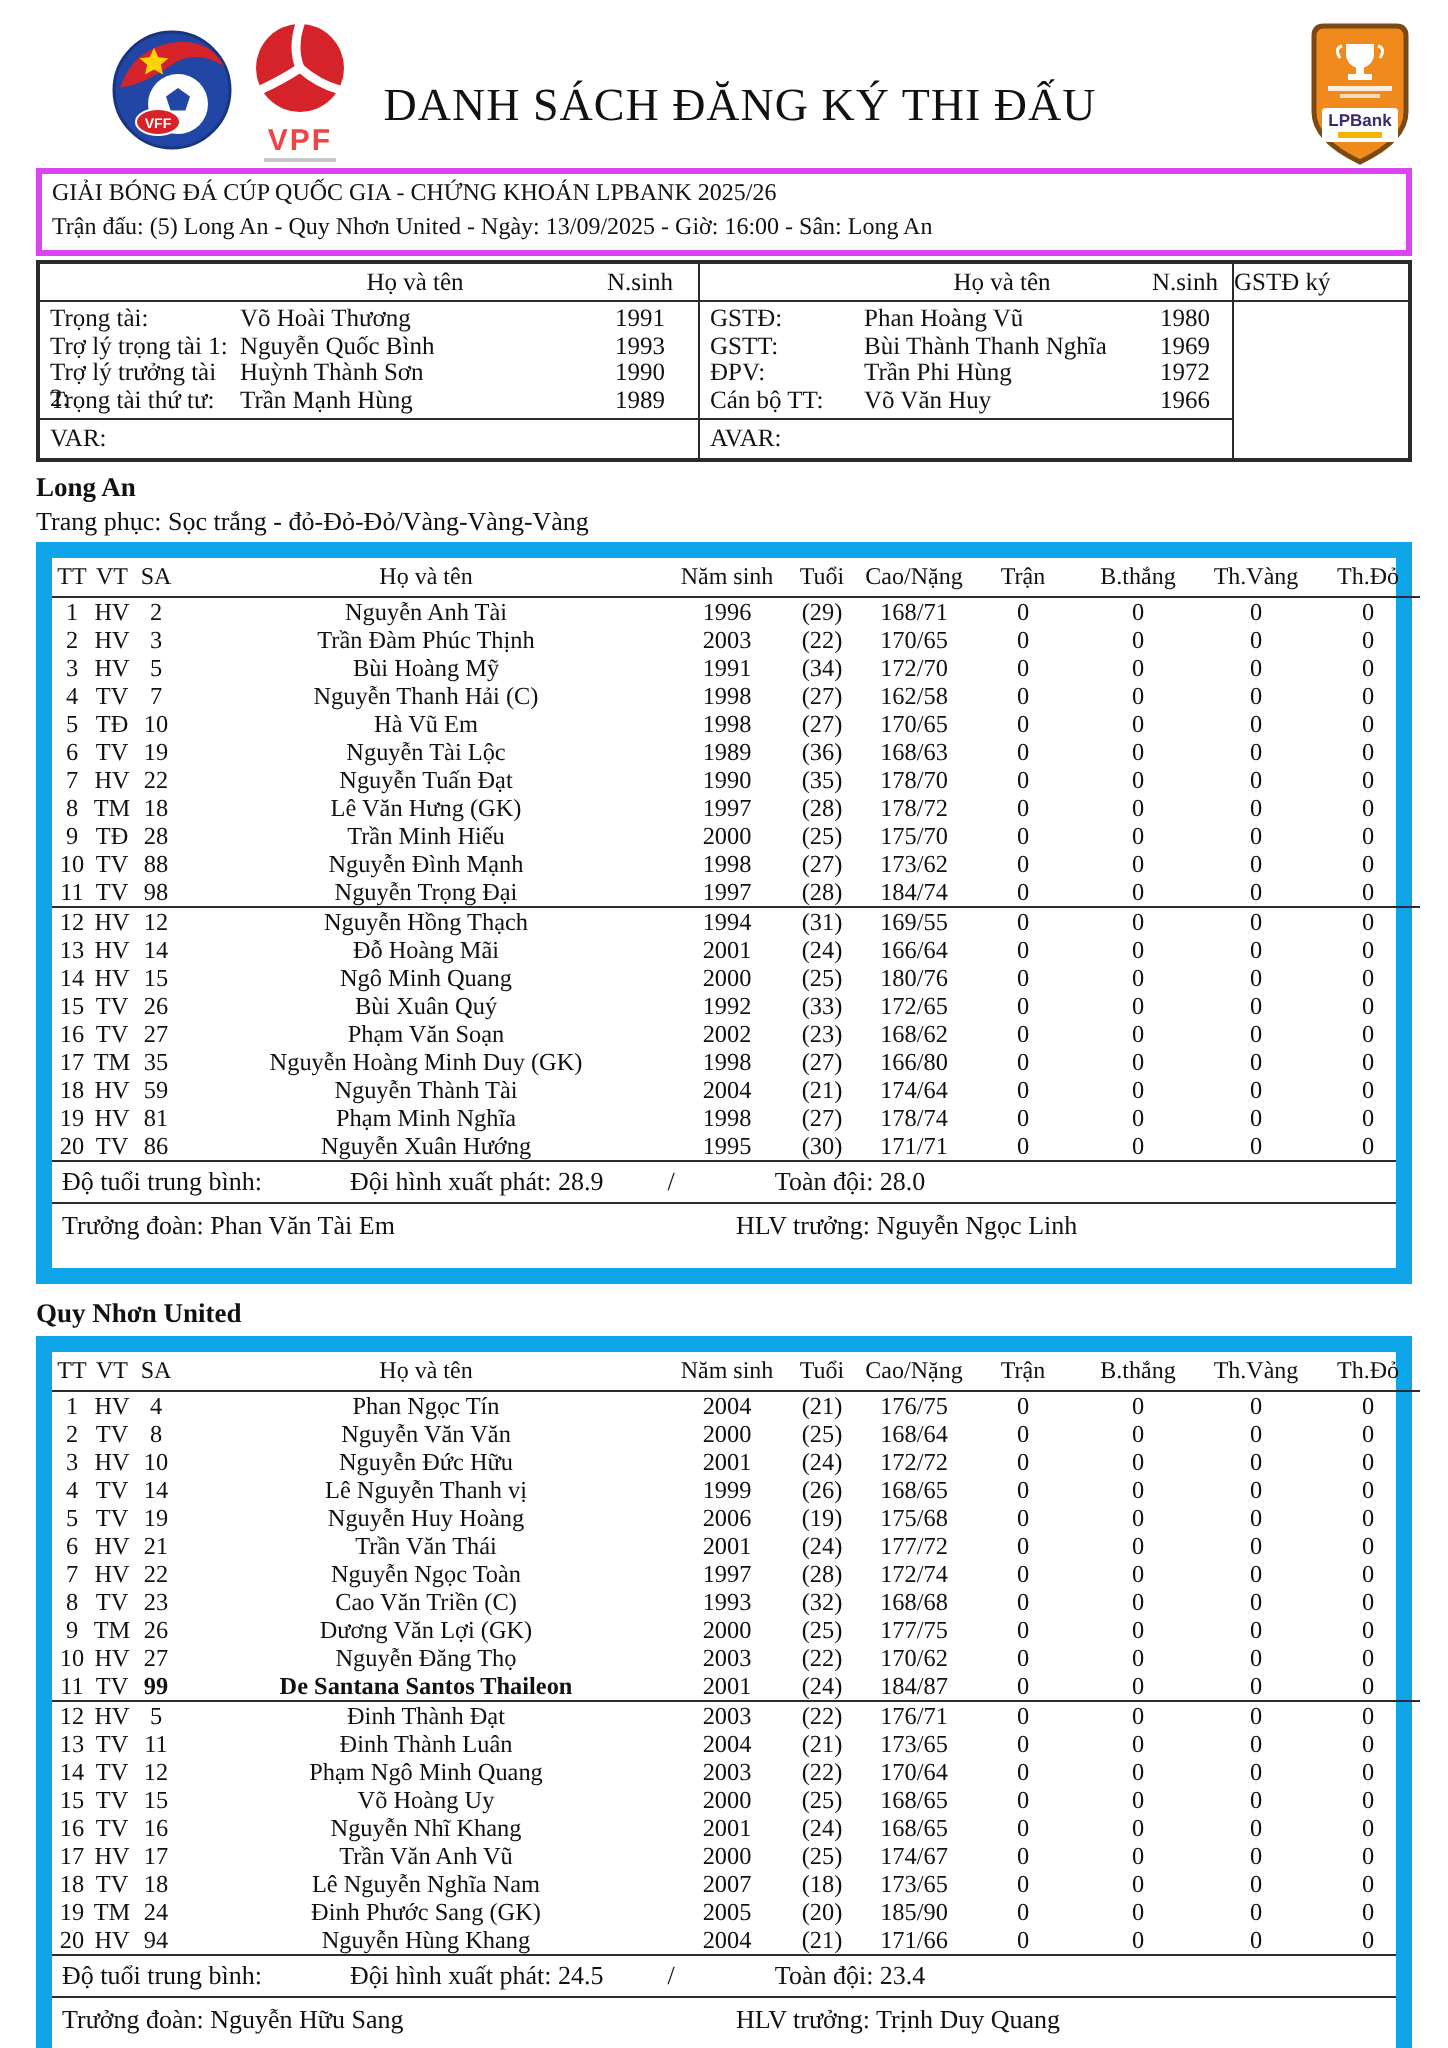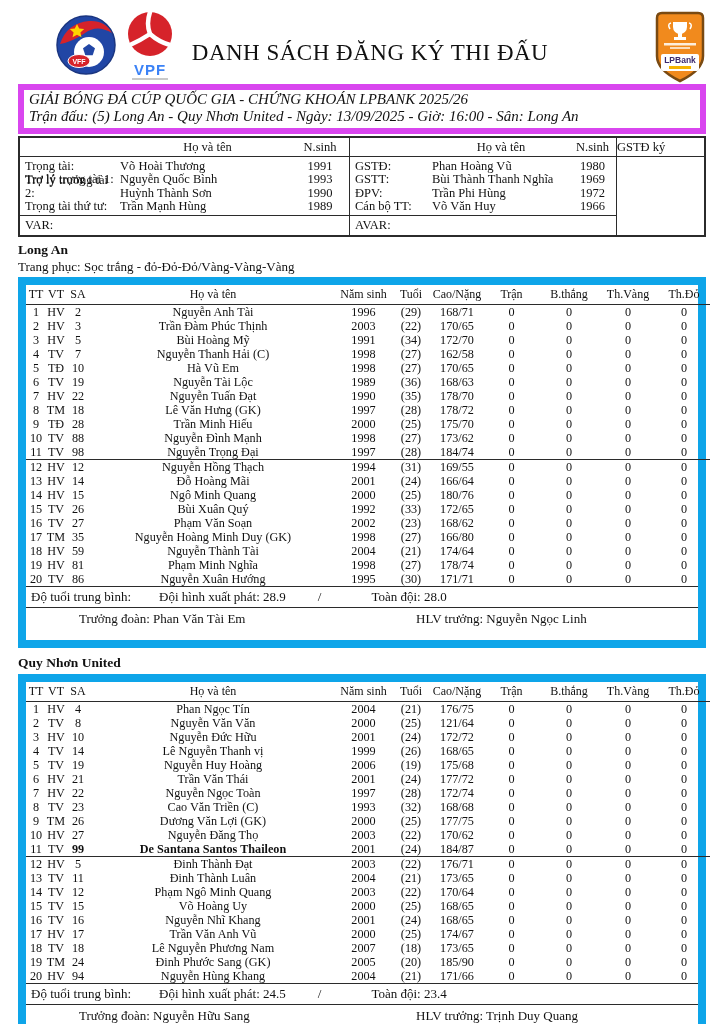--- a/index.html
+++ b/index.html
@@ -6,39 +6,39 @@
   .page{width:724px;height:1024px;background:#fff;color:#111;
         font-family:"Liberation Serif","DejaVu Serif",serif;
         position:relative;overflow:hidden;margin:0 auto;}
   .inner{padding:2px 18px 0 18px;}
 
   
   .top{position:relative;height:82px;}
   .vff-logo{position:absolute;left:37px;top:12px;}
   .vpf-logo{position:absolute;left:102px;top:8px;text-align:center;width:60px;}
   .vpf-text{font-family:"Liberation Sans",sans-serif;font-weight:bold;
-            font-size:15px;color:#3b82f6;line-height:12px;letter-spacing:1px;}
+            font-size:15px;color:#ef4444;line-height:12px;letter-spacing:1px;}
   .vpf-sub{height:2px;width:36px;background:#c9c9c9;margin:2px auto 0;}
   .doc-title{position:absolute;left:16px;right:0;top:38px;text-align:center;
              font-size:23px;letter-spacing:.5px;white-space:nowrap;}
   .cup-badge{position:absolute;right:0;top:8px;}
 
   
-  .info-box{border:6px solid #d946ef;padding:1px 5px 3px;font-size:15px;line-height:17px;font-style:italic;}
+  .info-box{border:3px solid #d946ef;padding:1px 5px 3px;font-size:12px;line-height:17px;}
 
   
   .officials{display:flex;border:2px solid #2b2b2b;margin-top:2px;font-size:12.5px;}
   .o-sec{box-sizing:border-box;}
   .o-left{width:330px;border-right:1px solid #2b2b2b;}
   .o-right{width:267px;border-right:1px solid #2b2b2b;}
   .o-sign{flex:1;}
   .o-head{display:flex;height:18px;align-items:center;border-bottom:1px solid #2b2b2b;}
   .o-head-sign{height:18px;line-height:18px;border-bottom:1px solid #2b2b2b;}
   .o-rows{padding-top:2px;}
-  .o-row{display:flex;height:13.5px;align-items:flex-end;line-height:13px;font-family:Liberation Serif, serif;}
+  .o-row{display:flex;height:13.5px;align-items:flex-start;line-height:13px;font-family:Liberation Serif, serif;}
   .ol-label{padding-left:5px;width:100px;box-sizing:border-box;}
   .ol-name{width:175px;}
   .ol-year{width:50px;text-align:center;}
   .or-label{padding-left:5px;width:82px;box-sizing:border-box;}
   .or-name{width:138px;}
   .or-year{width:45px;text-align:center;}
   .oh{text-align:center;}
   .o-var{border-top:1px solid #2b2b2b;height:19px;display:flex;align-items:center;
          padding-left:5px;margin-top:2px;}
 
@@ -51,25 +51,25 @@
   table.roster{width:100%;border-collapse:collapse;table-layout:fixed;font-size:12.2px;}
   table.roster th{font-weight:normal;height:19px;padding:0;border-bottom:1px solid #2b2b2b;
                   font-size:12px;white-space:nowrap;overflow:hidden;}
   table.roster td{height:14px;line-height:14px;padding:0;text-align:center;
                   white-space:nowrap;overflow:hidden;}
   td.name{text-align:left;padding-left:12px;}
   tr.sep td{border-top:1.5px solid #2b2b2b;}
   tr.bold-row td:nth-child(3),tr.bold-row td:nth-child(4){font-weight:bold;}
   .avg-row{border-top:1px solid #2b2b2b;height:20px;display:flex;align-items:center;font-size:13px;}
   .avg-label{padding-left:5px;}
-  .avg-xi{margin-left:28px;}
+  .avg-xi{margin-left:44px;}
   .avg-slash{margin-left:32px;}
   .avg-all{margin-left:50px;}
   .mgr-row{border-top:1.5px solid #2b2b2b;height:33px;font-size:13px;display:flex;
-           align-items:flex-start;padding-top:3px;box-sizing:border-box;padding-left:48px;}
+           align-items:flex-start;padding-top:3px;box-sizing:border-box;}
   .mgr-left{padding-left:5px;width:342px;box-sizing:border-box;}
 </style>
 </head>
 <body>
 
 <div class="page">
   <div class="inner">
 
     <div class="top">
       <svg class="vff-logo" width="62" height="62" viewBox="0 0 62 62">
@@ -538,21 +538,21 @@
                 <td>0</td>
                 <td>0</td>
               </tr>
               <tr>
                 <td>2</td>
                 <td>TV</td>
                 <td>8</td>
                 <td class="name">Nguyễn Văn Văn</td>
                 <td>2000</td>
                 <td>(25)</td>
-                <td>121/64</td>
+                <td>168/64</td>
                 <td>0</td>
                 <td>0</td>
                 <td>0</td>
                 <td>0</td>
               </tr>
               <tr>
                 <td>3</td>
                 <td>HV</td>
                 <td>10</td>
                 <td class="name">Nguyễn Đức Hữu</td>
@@ -743,21 +743,21 @@
                 <td>174/67</td>
                 <td>0</td>
                 <td>0</td>
                 <td>0</td>
                 <td>0</td>
               </tr>
               <tr>
                 <td>18</td>
                 <td>TV</td>
                 <td>18</td>
-                <td class="name">Lê Nguyễn Phương Nam</td>
+                <td class="name">Lê Nguyễn Nghĩa Nam</td>
                 <td>2007</td>
                 <td>(18)</td>
                 <td>173/65</td>
                 <td>0</td>
                 <td>0</td>
                 <td>0</td>
                 <td>0</td>
               </tr>
               <tr>
                 <td>19</td>

